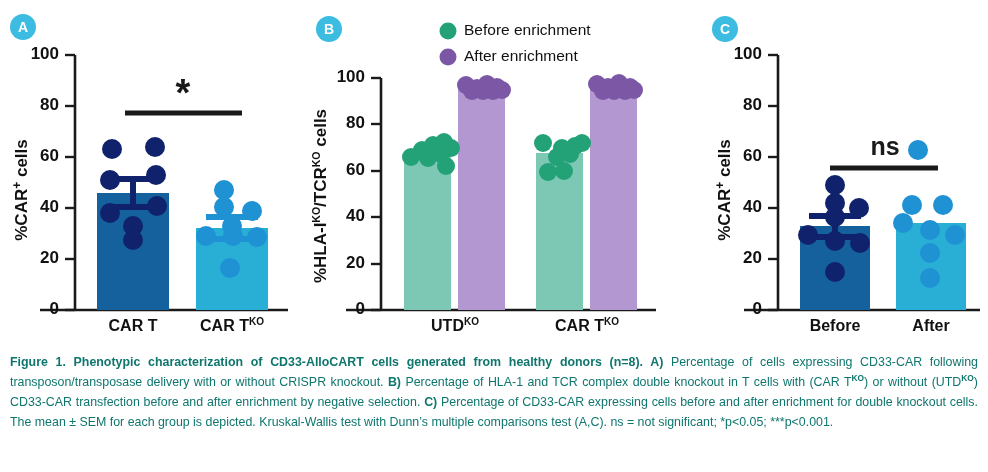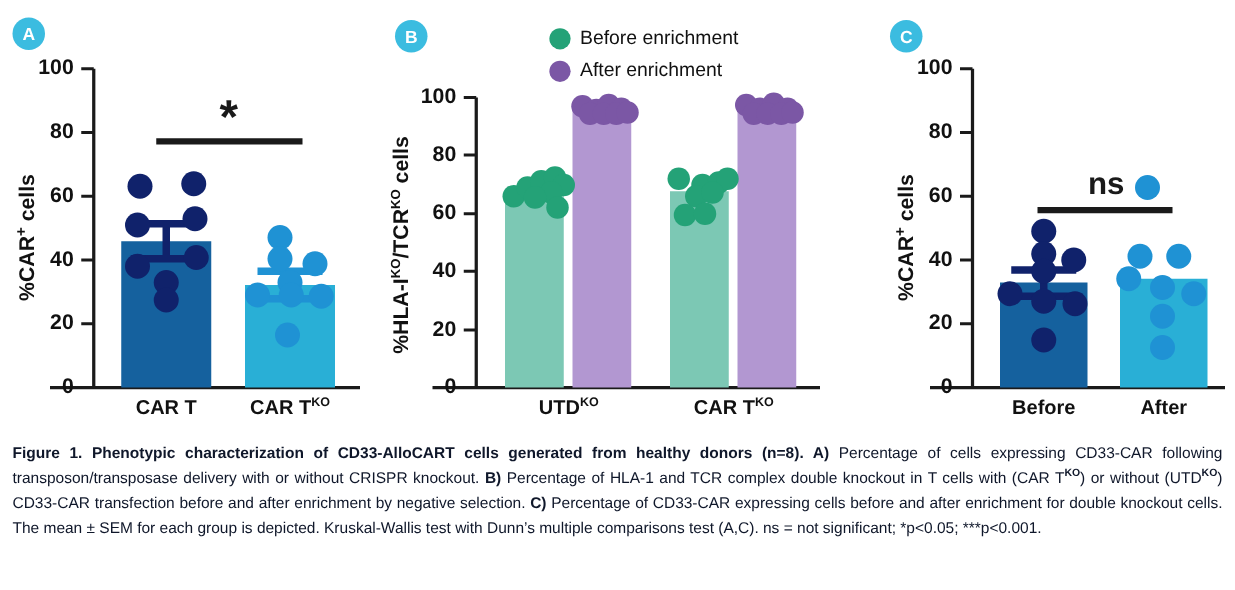--- a/index.html
+++ b/index.html
@@ -49,21 +49,21 @@
     font-weight:bold;fill:#1a1a1a;text-anchor:middle;
   }
   .legend-text{
     font-family:"Liberation Sans", sans-serif;
     font-size:15.5px;fill:#111;dominant-baseline:middle;
   }
 
   #caption{
     position:absolute;left:10px;top:352px;width:968px;
     font-family:"Liberation Sans", sans-serif;
-    font-size:12.4px;line-height:1.62;color:#0f172a;
+    font-size:12.4px;line-height:1.62;color:#0f766e;
     text-align:justify;
   }
   #caption b{font-weight:bold;}
   #caption sup{font-size:8.4px;font-weight:bold;}
 </style>
 </head>
 <body>
 
 <div id="figure">
 

